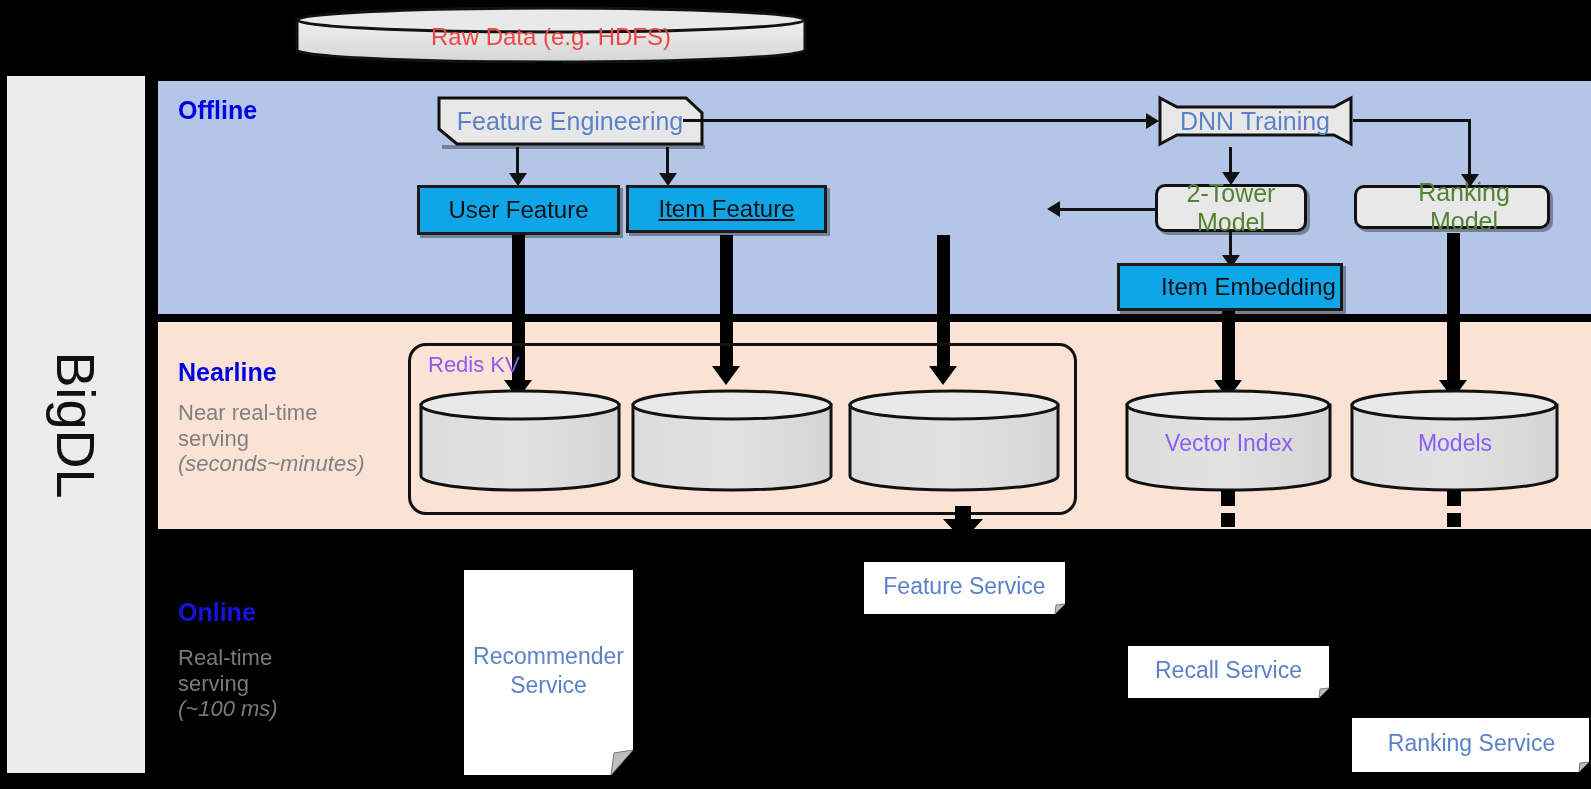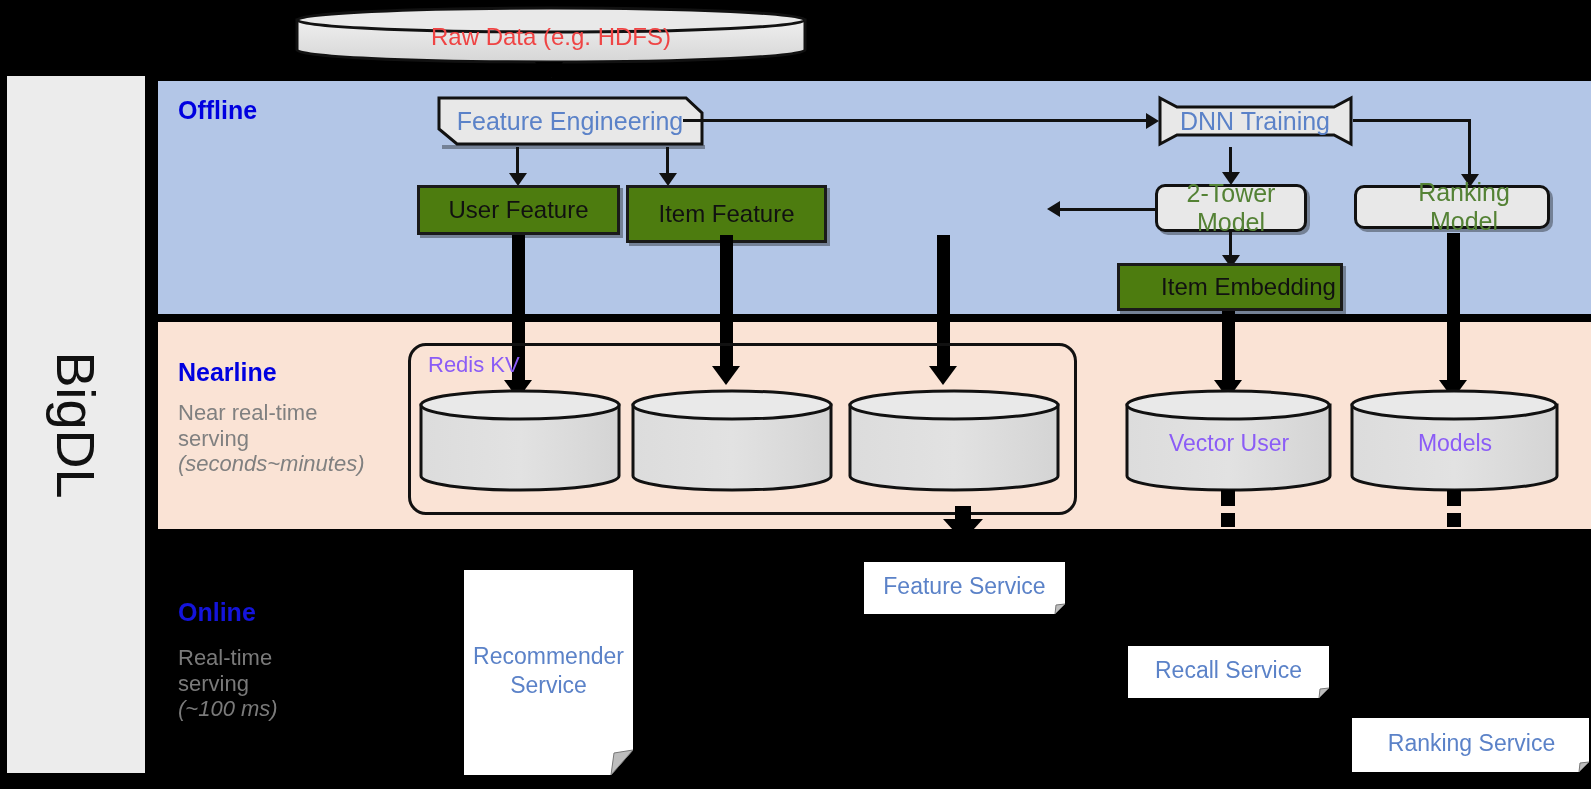--- a/index.html
+++ b/index.html
@@ -31,21 +31,21 @@
   
   .node{position:absolute;box-sizing:border-box;display:flex;
         align-items:center;justify-content:center;text-align:center;}
 
   
   .cyl{position:absolute;}
   .cyl svg{position:absolute;left:0;top:0;}
   .cyl .cyl-label{position:absolute;width:100%;text-align:center;}
 
   
-  .graybox{background:#4d7c0f;border:3px solid #1a1a1a;color:#111;font-size:24px;
+  .graybox{background:#0ea5e9;border:3px solid #1a1a1a;color:#111;font-size:24px;
            box-shadow:3px 3px 0 rgba(0,0,0,.35);}
 
   
   .procbox{background:#e8e8e8;border:3px solid #111;font-size:25px;}
   .procbox.rounded{border-radius:10px;box-shadow:3px 3px 0 rgba(0,0,0,.35);}
 
   .blue-txt{color:#5b82c8;}
   .green-txt{color:#548235;}
   .brown-txt{color:#8b5cf6;}
 
@@ -152,21 +152,21 @@
   <div class="thin-line" style="left:1229px;top:147px;width:3px;height:30px;"></div>
   <div class="ahead-down" style="left:1222px;top:172px;"></div>
 
   <div class="thin-line" style="left:1353px;top:119px;width:118px;height:3px;"></div>
   <div class="thin-line" style="left:1468px;top:119px;width:3px;height:60px;"></div>
   <div class="ahead-down" style="left:1461px;top:174px;"></div>
 
   <div class="node graybox" style="left:417px;top:185px;width:203px;height:50px;">
     <span>User Feature</span>
   </div>
-  <div class="node graybox" style="left:626px;top:185px;width:201px;height:58px;">
+  <div class="node graybox" style="left:626px;top:185px;width:201px;height:48px;text-decoration:underline;">
     <span>Item Feature</span>
   </div>
 
   <div class="node procbox rounded" style="left:1155px;top:184px;width:152px;height:48px;">
     <span class="green-txt">2-Tower Model</span>
   </div>
 
   <div class="thin-line" style="left:1055px;top:208px;width:100px;height:3px;"></div>
   <div class="ahead-left" style="left:1047px;top:201px;"></div>
 
@@ -228,21 +228,21 @@
       <ellipse cx="107" cy="17" rx="104" ry="14" fill="#e9e9e9" stroke="#111" stroke-width="3"></ellipse>
     </svg>
     <div class="cyl-label" style="top:45px;font-size:22px;color:#111;"></div>
   </div>
 
   <div class="cyl" style="left:1124px;top:388px;width:210px;height:105px;">
     <svg width="210" height="105" viewBox="0 0 210 105">
       <path d="M3,17 L3,88 A101,14 0 0 0 206,88 L206,17 Z" fill="url(#gc1)" stroke="#111" stroke-width="3"></path>
       <ellipse cx="104" cy="17" rx="101" ry="14" fill="#e9e9e9" stroke="#111" stroke-width="3"></ellipse>
     </svg>
-    <div class="cyl-label brown-txt" style="top:42px;font-size:23px;">Vector User</div>
+    <div class="cyl-label brown-txt" style="top:42px;font-size:23px;">Vector Index</div>
   </div>
 
   <div class="cyl" style="left:1349px;top:388px;width:212px;height:105px;">
     <svg width="212" height="105" viewBox="0 0 212 105">
       <path d="M3,17 L3,88 A102,14 0 0 0 208,88 L208,17 Z" fill="url(#gc1)" stroke="#111" stroke-width="3"></path>
       <ellipse cx="105" cy="17" rx="102" ry="14" fill="#e9e9e9" stroke="#111" stroke-width="3"></ellipse>
     </svg>
     <div class="cyl-label brown-txt" style="top:42px;font-size:23px;">Models</div>
   </div>
 

